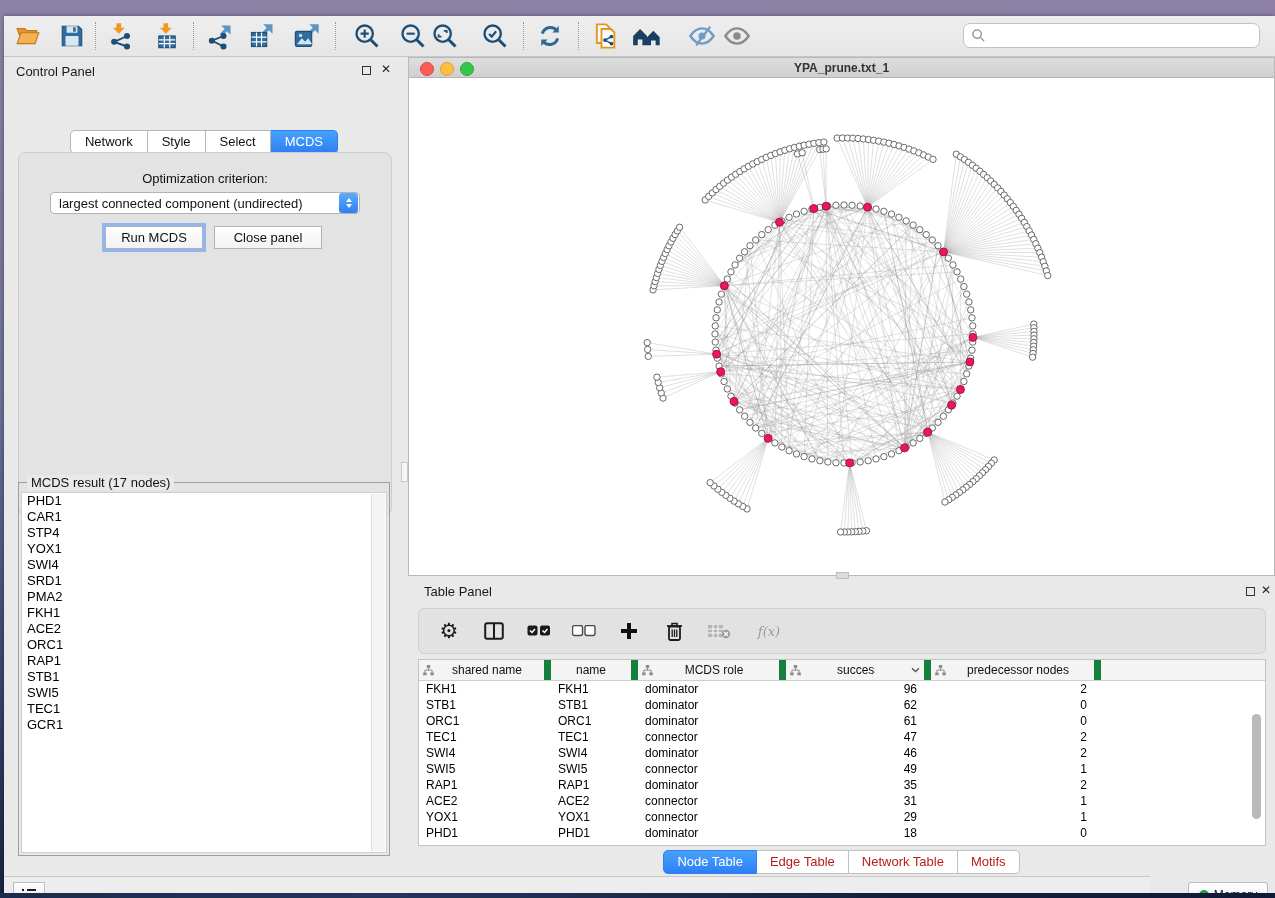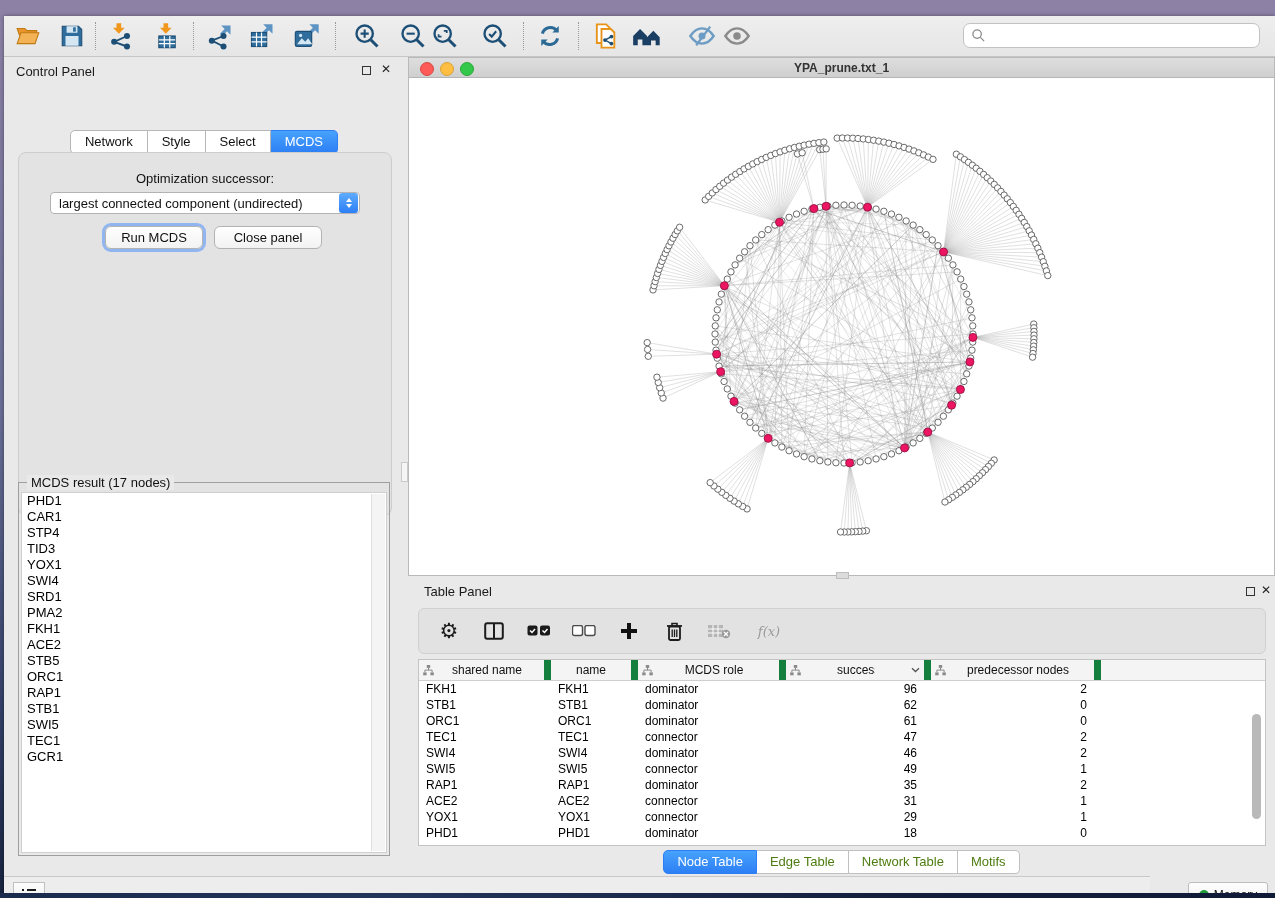--- a/index.html
+++ b/index.html
@@ -35,21 +35,21 @@
   #opt-label{position:absolute;left:0;top:18px;width:100%;text-align:center;font-size:13px;color:#111;}
   #criterion-select{position:absolute;left:31px;top:39px;width:310px;height:22px;background:#fff;border:1px solid #b3b3b3;
     border-radius:4px;display:flex;align-items:center;box-sizing:border-box;}
   #criterion-select .val{flex:1;font-size:13px;padding-left:8px;color:#111;white-space:nowrap;}
   #criterion-select .stepper{width:19px;height:20px;border-radius:3px;margin-right:1px;
     background:linear-gradient(#5fabfe,#2d7ff5);display:flex;flex-direction:column;align-items:center;justify-content:center;gap:2px;}
   .arr{width:0;height:0;border-left:3.5px solid transparent;border-right:3.5px solid transparent;}
   .arr.up{border-bottom:4px solid #fff;}
   .arr.dn{border-top:4px solid #fff;}
   .pbtn{position:absolute;top:73px;height:23px;background:linear-gradient(#ffffff,#f2f2f2);border:1px solid #b3b3b3;
-    border-radius:6px;font-size:13px;color:#111;display:flex;align-items:center;justify-content:center;box-sizing:border-box;}
+    border-radius:0;font-size:13px;color:#111;display:flex;align-items:center;justify-content:center;box-sizing:border-box;}
   #run-btn{left:86px;width:98px;box-shadow:0 0 0 3px rgba(77,144,254,.55);}
   #closepanel-btn{left:195px;width:108px;}
   #mcds-group{position:absolute;left:10px;top:425px;width:370px;height:372px;border:1px solid #9f9f9f;}
   #mcds-group-title{position:absolute;left:8px;top:-8px;background:#e9e9e9;padding:0 4px;font-size:13px;color:#111;}
   #mcds-list{position:absolute;left:2px;top:9px;width:366px;height:361px;background:#fff;border:1px solid #cfcfcf;box-sizing:border-box;overflow:hidden;}
   #mcds-list .track{position:absolute;right:1px;top:1px;width:13px;height:357px;background:#f4f4f4;border-left:1px solid #e0e0e0;}
   .mcds-item{font-size:13px;line-height:16px;padding-left:5px;color:#000;}
   
   #vsplit{position:absolute;left:396px;top:41px;width:8px;height:814px;background:#e9e9e9;}
   #vsplit .grab{position:absolute;left:1px;top:405px;width:5px;height:18px;background:#f5f5f5;border:1px solid #c9c9c9;}
@@ -72,21 +72,21 @@
   #thead{display:flex;height:20px;background:#f4f4f4;border-bottom:1px solid #cfcfcf;}
   .hcell{display:flex;align-items:center;border-right:7px solid #15803d;box-sizing:border-box;padding:0 4px;font-size:12px;color:#111;}
   .hcell .htxt{flex:1;text-align:center;white-space:nowrap;overflow:hidden;}
   .trow{display:flex;height:16px;}
   .tcell{font-size:12px;line-height:16px;color:#000;box-sizing:border-box;white-space:nowrap;overflow:hidden;}
   .tcell.l{padding-left:7px;text-align:left;}
   .tcell.r{padding-right:14px;text-align:right;}
   #tscroll{position:absolute;right:4px;top:24px;width:9px;height:155px;}
   #tscroll .thumb{position:absolute;left:0;top:30px;width:9px;height:105px;background:#b9b9b9;border-radius:5px;}
   #bottom-tabs{position:absolute;left:0;top:269px;width:100%;display:flex;justify-content:center;}
-  .btab{background:#fff;border:1px solid #c0c0c0;border-left-width:0;padding:3px 13px;font-size:13px;color:#4d7c0f;height:16px;line-height:16px;}
+  .btab{background:#fff;border:1px solid #c0c0c0;border-left-width:0;padding:3px 13px;font-size:13px;color:#b91c1c;height:16px;line-height:16px;}
   .btab:first-child{border-left-width:1px;border-radius:5px 0 0 5px;text-align:right;}
   .btab:last-child{border-radius:0 5px 5px 0;}
   .btab.active{background:linear-gradient(#47a2fc,#2d7ff5);border-color:#2d7ff5;color:#fff;}
   
   #status-bar{position:absolute;left:0;top:860px;width:1146px;height:33px;background:#ededed;border-top:1px solid #c9c9c9;}
   #statuslist-btn{position:absolute;left:9px;top:5px;width:30px;height:23px;background:linear-gradient(#fcfcfc,#efefef);
     border:1px solid #bfbfbf;display:flex;align-items:center;justify-content:center;}
   #memory-btn{position:absolute;left:1184px;top:5px;width:78px;height:24px;background:linear-gradient(#fdfdfd,#f0f0f0);
     border:1px solid #bdbdbd;border-radius:3px;display:flex;align-items:center;justify-content:center;gap:5px;font-size:12px;color:#111;}
   #memory-dot{width:10px;height:10px;border-radius:50%;background:#1f9c3d;}
@@ -236,46 +236,44 @@
     <span class="panel-title">Control Panel</span>
     <span class="win-mini" style="left:354px"></span>
     <span class="win-x" style="left:373px">✕</span>
     <div id="control-tabs">
         <div class="ctab">Network</div>
         <div class="ctab">Style</div>
         <div class="ctab">Select</div>
         <div class="ctab active">MCDS</div>
       </div>
     <div id="mcds-content">
-      <div id="opt-label">Optimization successor:</div>
+      <div id="opt-label">Optimization criterion:</div>
       <div id="criterion-select">
         <span class="val">largest connected component (undirected)</span>
         <span class="stepper">
             <span class="arr up"></span>
             <span class="arr dn"></span>
           </span>
       </div>
       <div class="pbtn" id="run-btn">Run MCDS</div>
       <div class="pbtn" id="closepanel-btn">Close panel</div>
     </div>
     <div id="mcds-group">
       <span id="mcds-group-title">MCDS result (17 nodes)</span>
       <div id="mcds-list">
         <div class="track"></div>
       <div class="mcds-item">PHD1</div>
           <div class="mcds-item">CAR1</div>
           <div class="mcds-item">STP4</div>
-          <div class="mcds-item">TID3</div>
           <div class="mcds-item">YOX1</div>
           <div class="mcds-item">SWI4</div>
           <div class="mcds-item">SRD1</div>
           <div class="mcds-item">PMA2</div>
           <div class="mcds-item">FKH1</div>
           <div class="mcds-item">ACE2</div>
-          <div class="mcds-item">STB5</div>
           <div class="mcds-item">ORC1</div>
           <div class="mcds-item">RAP1</div>
           <div class="mcds-item">STB1</div>
           <div class="mcds-item">SWI5</div>
           <div class="mcds-item">TEC1</div>
           <div class="mcds-item">GCR1</div>
         </div>
     </div>
   </div>
 

